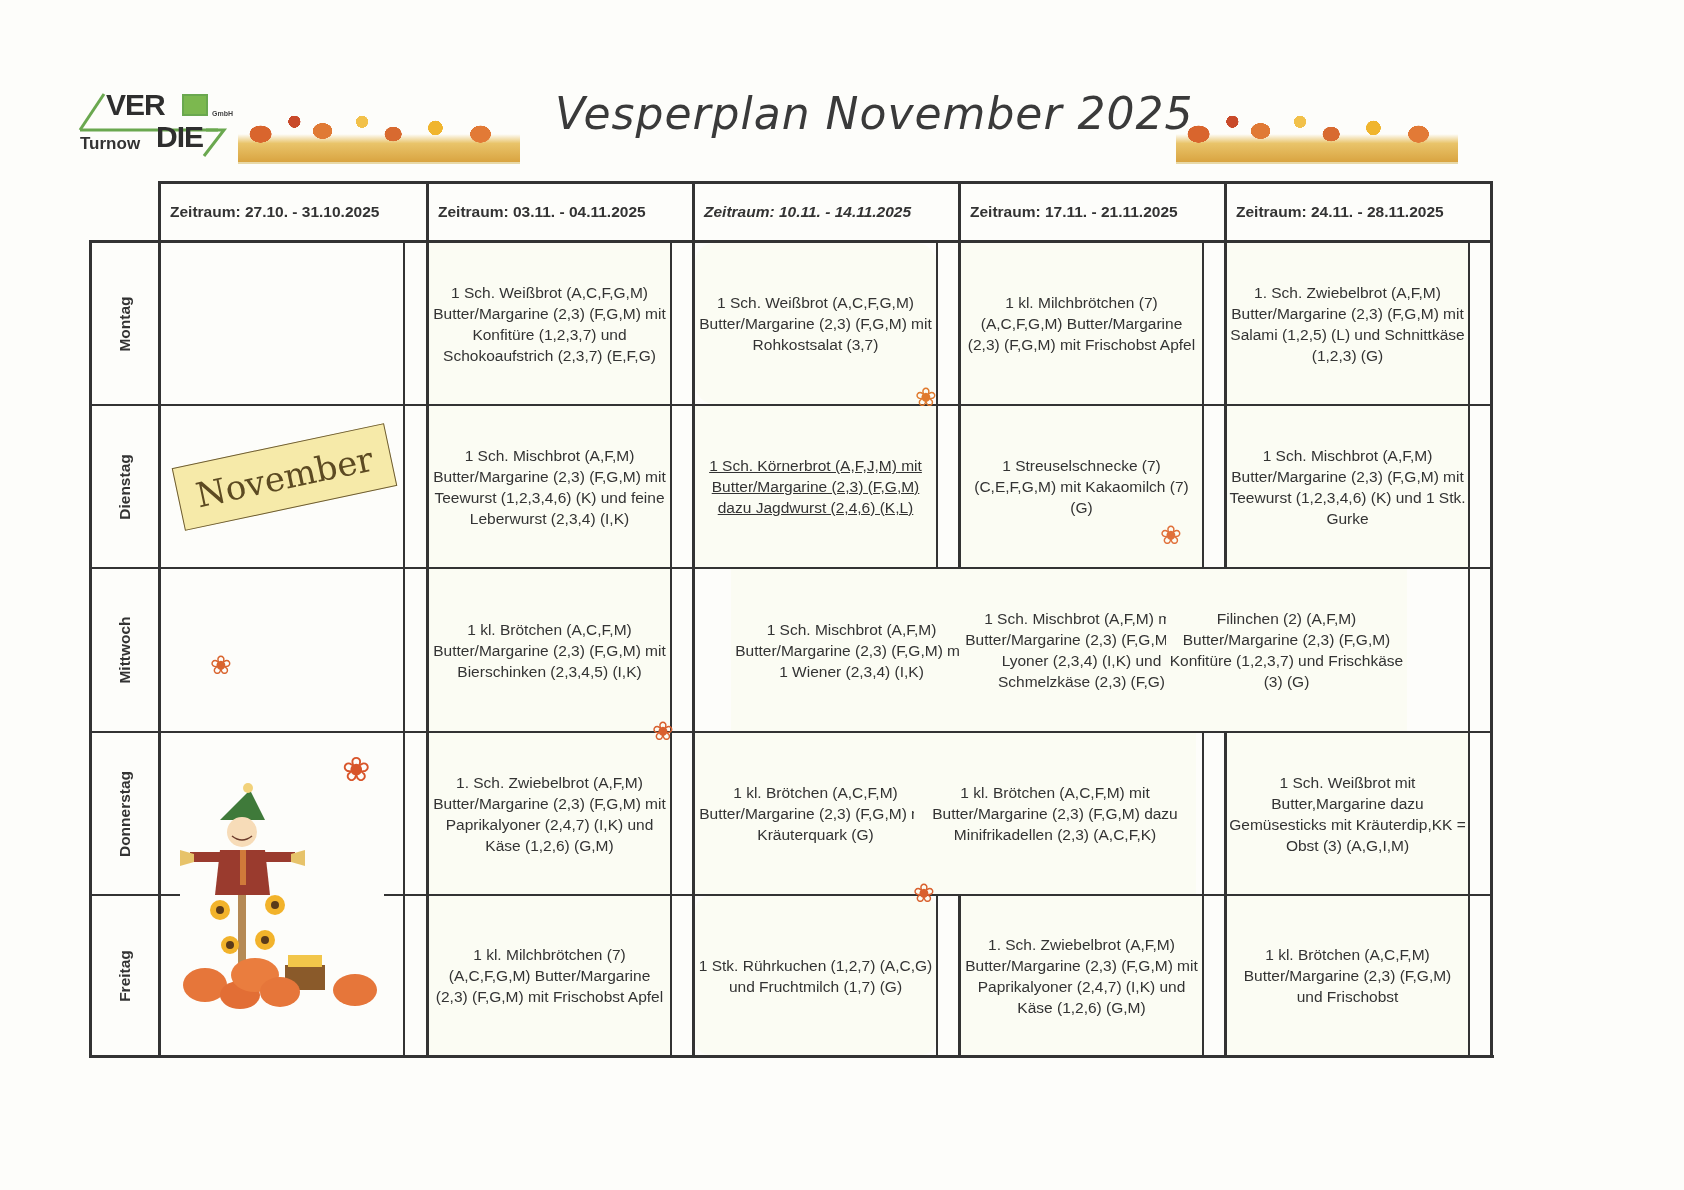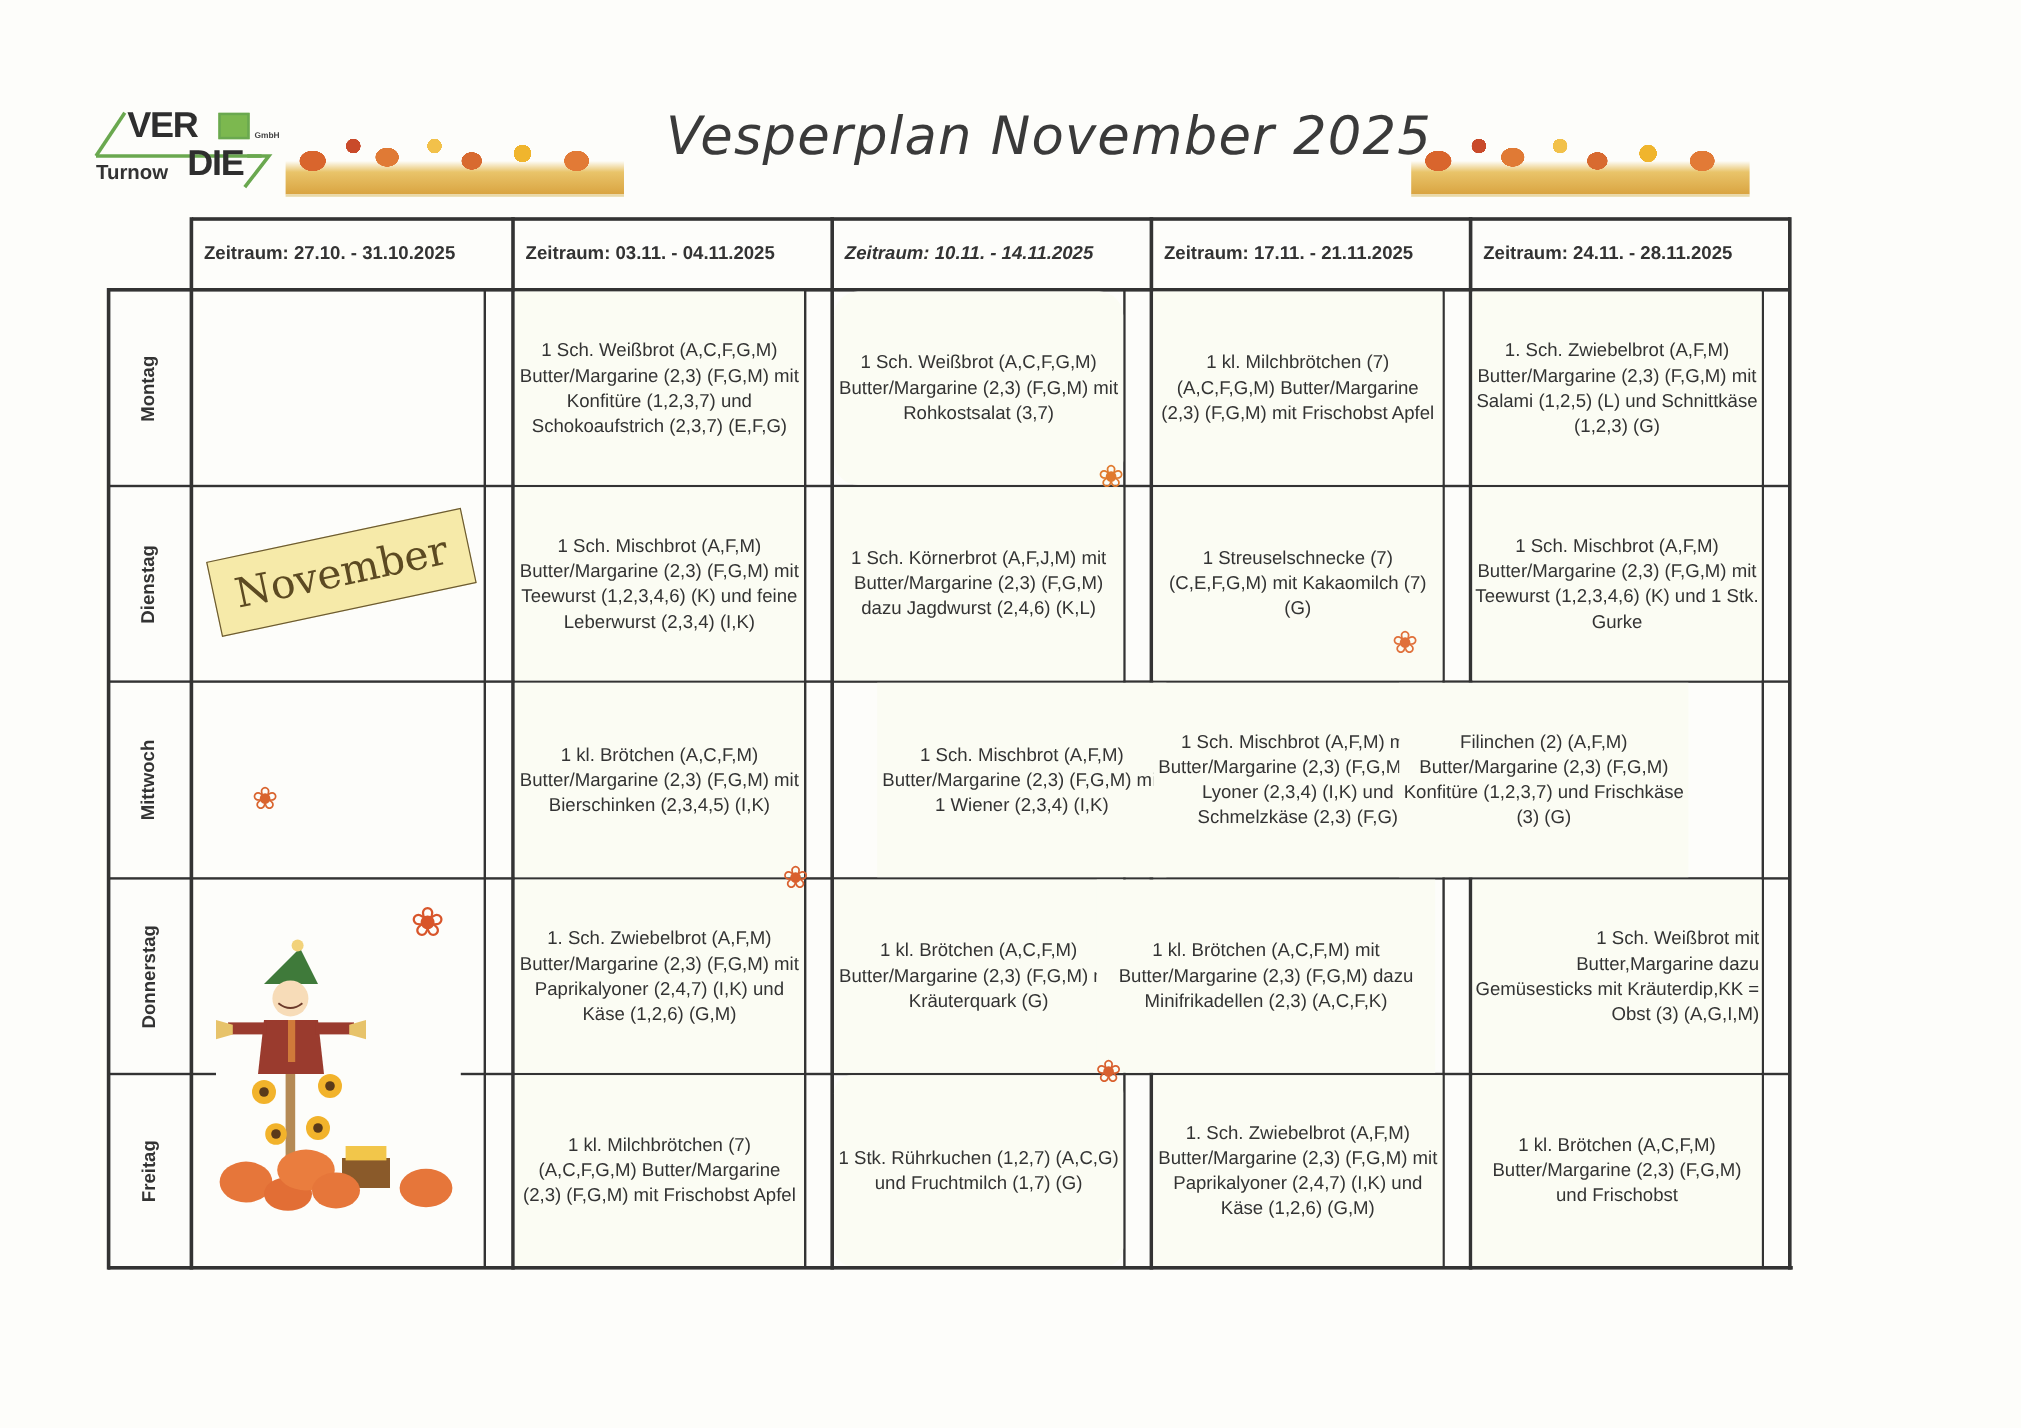--- a/index.html
+++ b/index.html
@@ -149,35 +149,35 @@
       <span>Freitag</span>
     </div>
 
   <div class="meal-cell" style="left:429px;top:243px;width:241px;height:161px;">1 Sch. Weißbrot (A,C,F,G,M) Butter/Margarine (2,3) (F,G,M) mit Konfitüre (1,2,3,7) und Schokoaufstrich (2,3,7) (E,F,G)</div>
   <div class="meal-cell" style="left:429px;top:406px;width:241px;height:161px;">1 Sch. Mischbrot (A,F,M) Butter/Margarine (2,3) (F,G,M) mit Teewurst (1,2,3,4,6) (K) und feine Leberwurst (2,3,4) (I,K)</div>
   <div class="meal-cell" style="left:429px;top:569px;width:241px;height:162px;">1 kl. Brötchen (A,C,F,M) Butter/Margarine (2,3) (F,G,M) mit Bierschinken (2,3,4,5) (I,K)</div>
   <div class="meal-cell" style="left:429px;top:733px;width:241px;height:161px;">1. Sch. Zwiebelbrot (A,F,M) Butter/Margarine (2,3) (F,G,M) mit Paprikalyoner (2,4,7) (I,K) und Käse (1,2,6) (G,M)</div>
   <div class="meal-cell" style="left:429px;top:896px;width:241px;height:159px;">1 kl. Milchbrötchen (7) (A,C,F,G,M) Butter/Margarine (2,3) (F,G,M) mit Frischobst Apfel</div>
 
   <div class="meal-cell" style="left:695px;top:243px;width:241px;height:161px;border-radius:20px;">1 Sch. Weißbrot (A,C,F,G,M) Butter/Margarine (2,3) (F,G,M) mit Rohkostsalat (3,7)</div>
-  <div class="meal-cell" style="left:695px;top:406px;width:241px;height:161px;">1 Sch. Körnerbrot (A,F,J,M) mit Butter/Margarine (2,3) (F,G,M) dazu Jagdwurst (2,4,6) (K,L)</div>
+  <div class="meal-cell" style="left:695px;top:406px;width:241px;height:161px;text-decoration:underline;">1 Sch. Körnerbrot (A,F,J,M) mit Butter/Margarine (2,3) (F,G,M) dazu Jagdwurst (2,4,6) (K,L)</div>
   <div class="meal-cell" style="left:695px;top:569px;width:241px;height:162px;margin-left:36px;">1 Sch. Mischbrot (A,F,M) Butter/Margarine (2,3) (F,G,M) mit 1 Wiener (2,3,4) (I,K)</div>
   <div class="meal-cell" style="left:695px;top:733px;width:241px;height:161px;">1 kl. Brötchen (A,C,F,M) Butter/Margarine (2,3) (F,G,M) mit Kräuterquark (G)</div>
   <div class="meal-cell" style="left:695px;top:896px;width:241px;height:159px;border-radius:15px;">1 Stk. Rührkuchen (1,2,7) (A,C,G) und Fruchtmilch (1,7) (G)</div>
 
   <div class="meal-cell" style="left:961px;top:243px;width:241px;height:161px;">1 kl. Milchbrötchen (7) (A,C,F,G,M) Butter/Margarine (2,3) (F,G,M) mit Frischobst Apfel</div>
   <div class="meal-cell" style="left:961px;top:406px;width:241px;height:161px;">1 Streuselschnecke (7) (C,E,F,G,M) mit Kakaomilch (7) (G)</div>
   <div class="meal-cell" style="left:961px;top:569px;width:241px;height:162px;">1 Sch. Mischbrot (A,F,M) mit Butter/Margarine (2,3) (F,G,M) mit Lyoner (2,3,4) (I,K) und Schmelzkäse (2,3) (F,G)</div>
   <div class="meal-cell" style="left:914px;top:733px;width:282px;height:161px;">1 kl. Brötchen (A,C,F,M) mit Butter/Margarine (2,3) (F,G,M) dazu Minifrikadellen (2,3) (A,C,F,K)</div>
   <div class="meal-cell" style="left:961px;top:896px;width:241px;height:159px;">1. Sch. Zwiebelbrot (A,F,M) Butter/Margarine (2,3) (F,G,M) mit Paprikalyoner (2,4,7) (I,K) und Käse (1,2,6) (G,M)</div>
 
   <div class="meal-cell" style="left:1227px;top:243px;width:241px;height:161px;">1. Sch. Zwiebelbrot (A,F,M) Butter/Margarine (2,3) (F,G,M) mit Salami (1,2,5) (L) und Schnittkäse (1,2,3) (G)</div>
   <div class="meal-cell" style="left:1227px;top:406px;width:241px;height:161px;">1 Sch. Mischbrot (A,F,M) Butter/Margarine (2,3) (F,G,M) mit Teewurst (1,2,3,4,6) (K) und 1 Stk. Gurke</div>
   <div class="meal-cell" style="left:1166px;top:569px;width:241px;height:162px;">Filinchen (2) (A,F,M) Butter/Margarine (2,3) (F,G,M) Konfitüre (1,2,3,7) und Frischkäse (3) (G)</div>
-  <div class="meal-cell" style="left:1227px;top:733px;width:241px;height:161px;text-align:right;">1 Sch. Weißbrot mit Butter,Margarine dazu Gemüsesticks mit Kräuterdip,KK = Obst (3) (A,G,I,M)</div>
+  <div class="meal-cell" style="left:1227px;top:733px;width:241px;height:161px;">1 Sch. Weißbrot mit Butter,Margarine dazu Gemüsesticks mit Kräuterdip,KK = Obst (3) (A,G,I,M)</div>
   <div class="meal-cell" style="left:1227px;top:896px;width:241px;height:159px;">1 kl. Brötchen (A,C,F,M) Butter/Margarine (2,3) (F,G,M) und Frischobst</div>
 </div>
 
 <div class="abs november-sign">November</div>
 <span class="leaf" style="left:210px;top:652px;color:#d9642e;">❀</span>
 <span class="leaf" style="left:342px;top:752px;color:#d8552a;font-size:34px;">❀</span>
 <span class="leaf" style="left:915px;top:384px;color:#e07a2e;">❀</span>
 <span class="leaf" style="left:1160px;top:522px;color:#e0703a;">❀</span>
 <span class="leaf" style="left:652px;top:718px;color:#d9602e;">❀</span>
 <span class="leaf" style="left:913px;top:880px;color:#d9602e;">❀</span>

